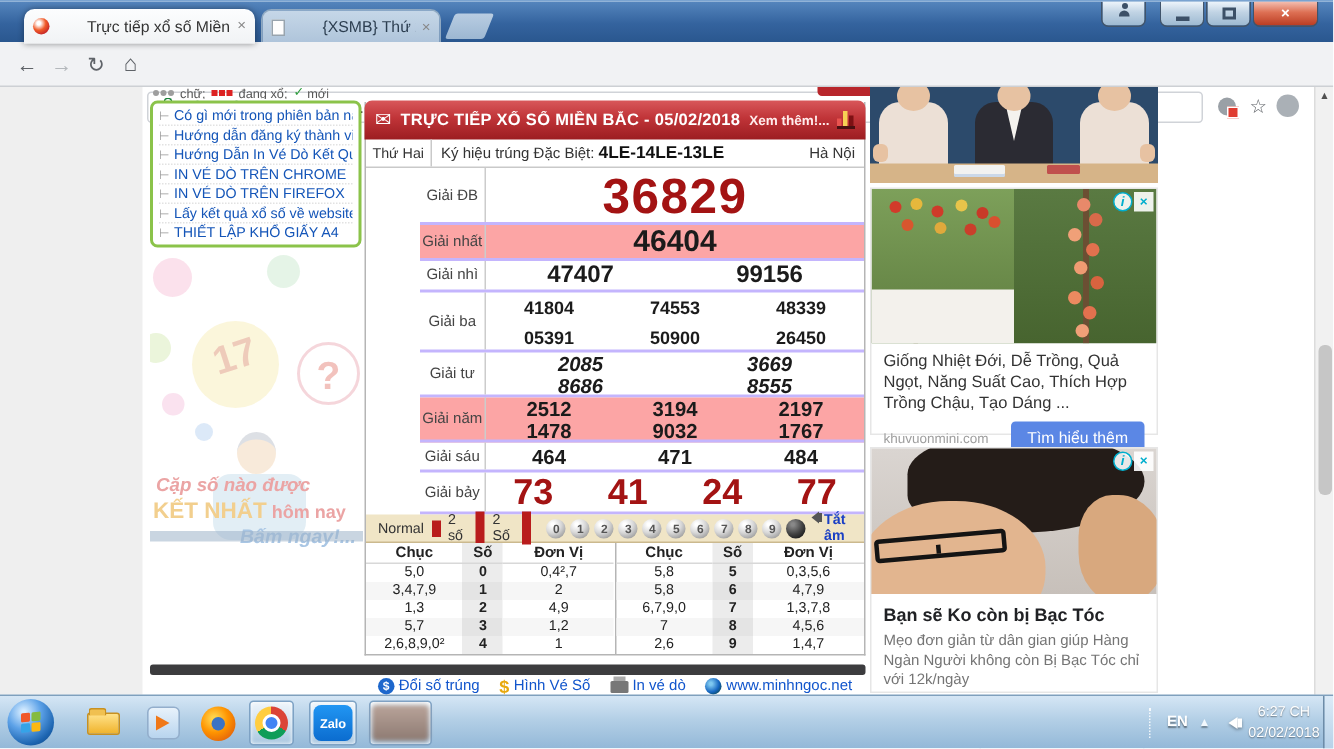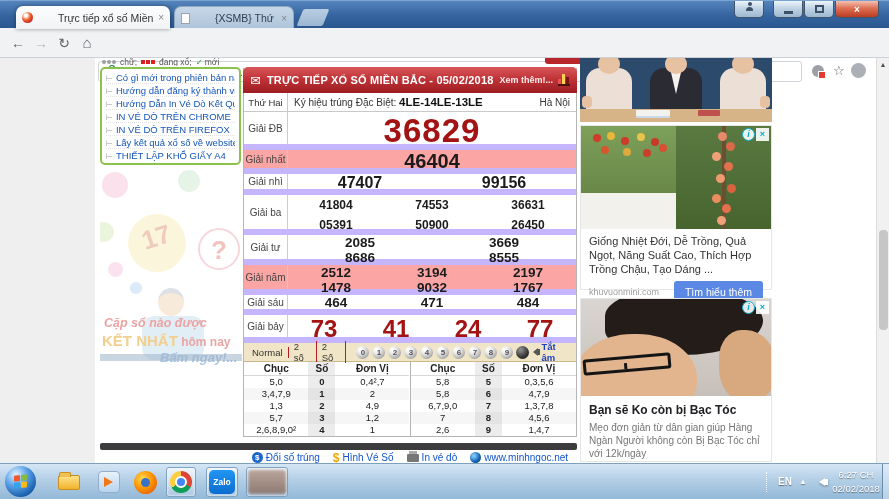--- a/index.html
+++ b/index.html
@@ -123,44 +123,44 @@
   .w-chart i:nth-child(2){ height:10px; background:#f7d154; }
   .w-chart i:nth-child(3){ height:7px; background:#7d1114; }
 
   .w-sub { height:19px; display:flex; align-items:center; border-bottom:1px solid #c9c9c9; font-size:10px; color:#333; }
   .w-day { width:44px; text-align:center; border-right:1px solid #c9c9c9; align-self:stretch;
     display:flex; align-items:center; justify-content:center; font-size:9.5px; }
   .w-symbol { flex:1; padding-left:6px; white-space:nowrap; overflow:hidden; }
   .w-symbol b { font-size:11.5px; color:#111; }
   .w-region { width:46px; text-align:right; padding-right:6px; font-size:10px; }
 
-  .p-row { display:flex; border-bottom:6px solid #c4b5fd; }
+  .p-row { display:flex; border-bottom:2px solid #c4b5fd;margin-left:36px; }
   .p-label { width:44px; flex:none; border-right:1px solid #ccc; display:flex; align-items:center;
     justify-content:center; font-size:10px; color:#444; }
   .p-vals { flex:1; display:grid; align-items:center; justify-items:center; font-weight:bold; color:#1b1b1b; }
   .row-shade { background:#fca5a5; }
   .r-db { height:38px; } .r-db .p-vals { grid-template-columns:1fr; font-size:33px; color:#a31313; letter-spacing:1px; }
   .r-nhat { height:24px; } .r-nhat .p-vals { grid-template-columns:1fr; font-size:20px; }
   .r-nhi { height:21px; } .r-nhi .p-vals { grid-template-columns:1fr 1fr; font-size:16px; }
   .r-ba { height:40px; } .r-ba .p-vals { grid-template-columns:1fr 1fr 1fr; grid-auto-rows:20px; font-size:12px; }
-  .r-tu { height:30px; } .r-tu .p-vals { grid-template-columns:1fr 1fr; grid-auto-rows:15px; font-size:13.5px; }
+  .r-tu { height:30px; } .r-tu .p-vals { grid-template-columns:1fr 1fr; grid-auto-rows:15px; font-size:13.5px;font-style:italic; }
   .r-nam { height:30px; } .r-nam .p-vals { grid-template-columns:1fr 1fr 1fr; grid-auto-rows:15px; font-size:13.5px; }
   .r-sau { height:20px; } .r-sau .p-vals { grid-template-columns:1fr 1fr 1fr; font-size:13.5px; }
   .r-bay { height:28px; } .r-bay .p-vals { grid-template-columns:1fr 1fr 1fr 1fr; font-size:24px; color:#a31313; }
 
   .w-toolbar { height:19px; background:#f0e5c6; border-bottom:1px solid #cbb98e; display:flex;
     align-items:center; padding:0 6px; }
-  .mode { font-size:9.5px; color:#333; padding:0 5px; border-right:1px solid #b91c1c; }
+  .mode { font-size:9.5px; color:#333; padding:0 5px; border-right:6px solid #b91c1c; }
   .mode:first-child { padding-left:2px; }
   .spheres { display:flex; gap:3px; margin-left:10px; }
   .sphere { width:13px; height:13px; border-radius:50%; font-size:8px; font-weight:bold; color:#555;
     display:flex; align-items:center; justify-content:center;
     background:radial-gradient(circle at 35% 28%, #fff 8%, #d8d8d8 45%, #8f8f8f 90%); }
   .sphere.dark { background:radial-gradient(circle at 35% 28%, #888 8%, #444 50%, #111 90%); }
-  .mute { margin-left:auto; display:flex; align-items:center; gap:3px; }
+  .mute { margin-left:auto; display:flex; gap:3px; }
   .spk { width:0; height:0; border:4px solid transparent; border-right:5px solid #555; position:relative; }
   .spk::before { content:""; position:absolute; left:5px; top:-3px; width:2px; height:6px; background:#555; }
   .mute-label { color:#1a3fc4; font-size:9.5px; font-weight:bold; }
 
   .loto { display:flex; }
   .loto-half { flex:1; display:grid; grid-template-columns:1fr 27px 1.15fr; }
   .loto-half.lh-left { border-right:1px solid #b5b5b5; }
   .lcell { font-size:9.5px; color:#222; text-align:center; line-height:12px; height:12px; overflow:hidden; }
   .lhead { font-weight:bold; font-size:10px; height:14px; line-height:14px; border-bottom:1px solid #d8d8d8; }
   .ncol { background:#ececec; font-weight:bold; }
@@ -424,21 +424,21 @@
       <div class="p-vals">
         <span>47407</span>
         <span>99156</span>
       </div>
     </div>
     <div class="p-row r-ba">
       <div class="p-label">Giải ba</div>
       <div class="p-vals">
         <span>41804</span>
         <span>74553</span>
-        <span>36631</span>
+        <span>48339</span>
         <span>05391</span>
         <span>50900</span>
         <span>26450</span>
       </div>
     </div>
     <div class="p-row r-tu">
       <div class="p-label">Giải tư</div>
       <div class="p-vals">
         <span>2085</span>
         <span>3669</span>

